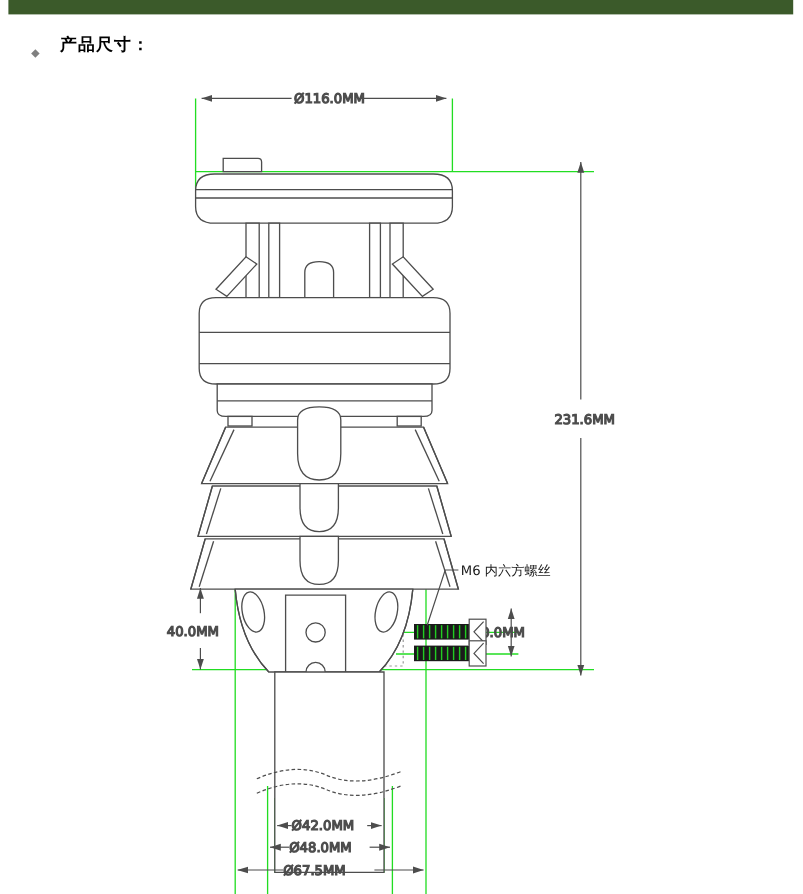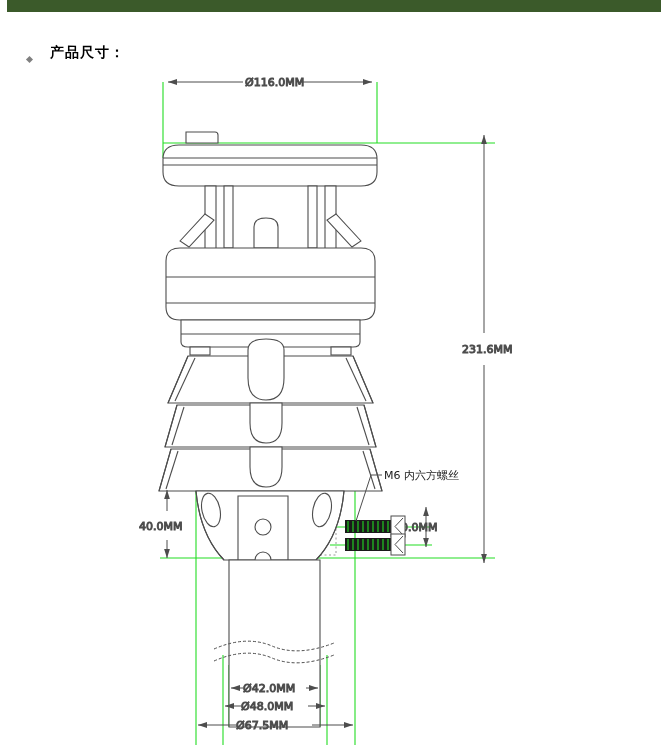--- a/index.html
+++ b/index.html
@@ -22,21 +22,20 @@
     height: 12px;
     background: #3b5a2a;
   }
   #section-heading {
     position: absolute;
     left: 27px;
     top: 29px;
     display: flex;
     align-items: flex-end;
     gap: 18px;
-    margin-top: 15px;
   }
   #bullet-marker {
     width: 5px;
     height: 5px;
     background: #808080;
     transform: rotate(45deg);
     flex: none;
   }
   #section-title {
     font-family: "DejaVu Sans", sans-serif;

